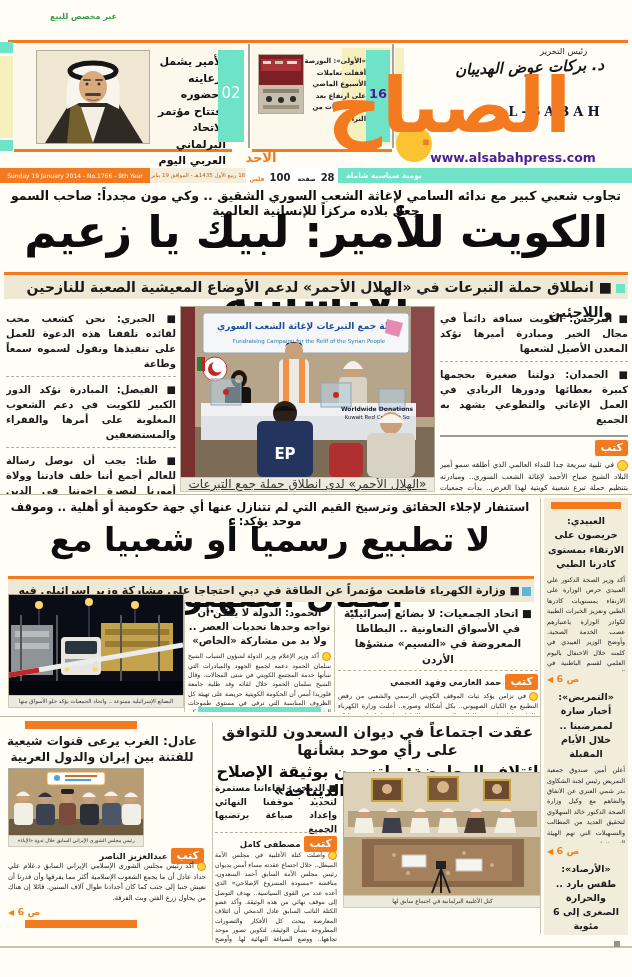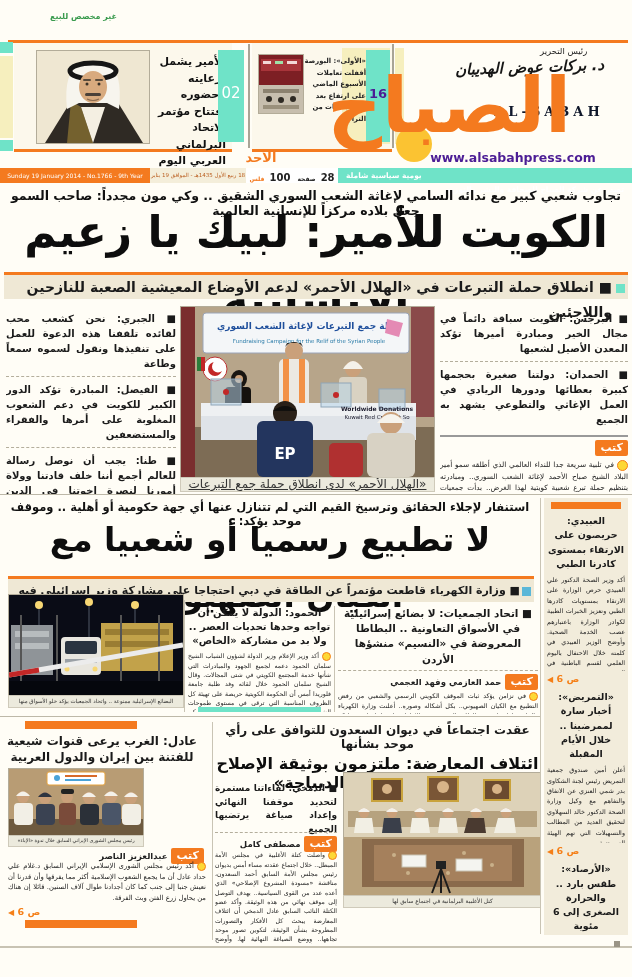--- a/index.html
+++ b/index.html
@@ -332,21 +332,21 @@
   </div>
   <div class="abs more" style="left:8px;top:906px;width:40px;">
     <span class="arr">◀</span>
     <span>ص 6</span>
   </div>
   <div class="abs orange" style="left:25px;top:920px;width:112px;height:8px;"></div>
 
   <div class="abs vline" style="left:212px;top:722px;height:218px;"></div>
 
   <div class="abs" style="left:215px;top:720px;width:325px;height:226px;overflow:hidden;">
-    <div class="center bold" style="font-size:12px;margin-top:3px;">عقدت اجتماعاً في ديوان السعدون للتوافق على رأي موحد بشأنها</div>
+    <div class="center bold" style="font-size:15px;margin-top:3px;">عقدت اجتماعاً في ديوان السعدون للتوافق على رأي موحد بشأنها</div>
     <div class="center" style="font-size:16px;font-weight:900;line-height:1.2;margin-top:3px;color:#0d0d0d;">ائتلاف المعارضة: ملتزمون بوثيقة الإصلاح .. والخلاف على «الديباجة»</div>
 
     <div class="abs just" style="left:0;top:62px;width:122px;font-size:9px;font-weight:bold;line-height:1.5;">■ الدمخي: لقاءاتنا مستمرة لتحديد موقفنا النهائي وإعداد صياغة يرتضيها الجميع</div>
     <div class="abs" style="left:0;top:112px;width:122px;border-top:1px dashed #b4ae9c;"></div>
     <div class="abs" style="left:0;top:116px;width:122px;">
       <div class="byline-row">
         <span class="byline-tag">كتب</span>
         <span class="byline-name">مصطفى كامل</span>
       </div>
     </div>

